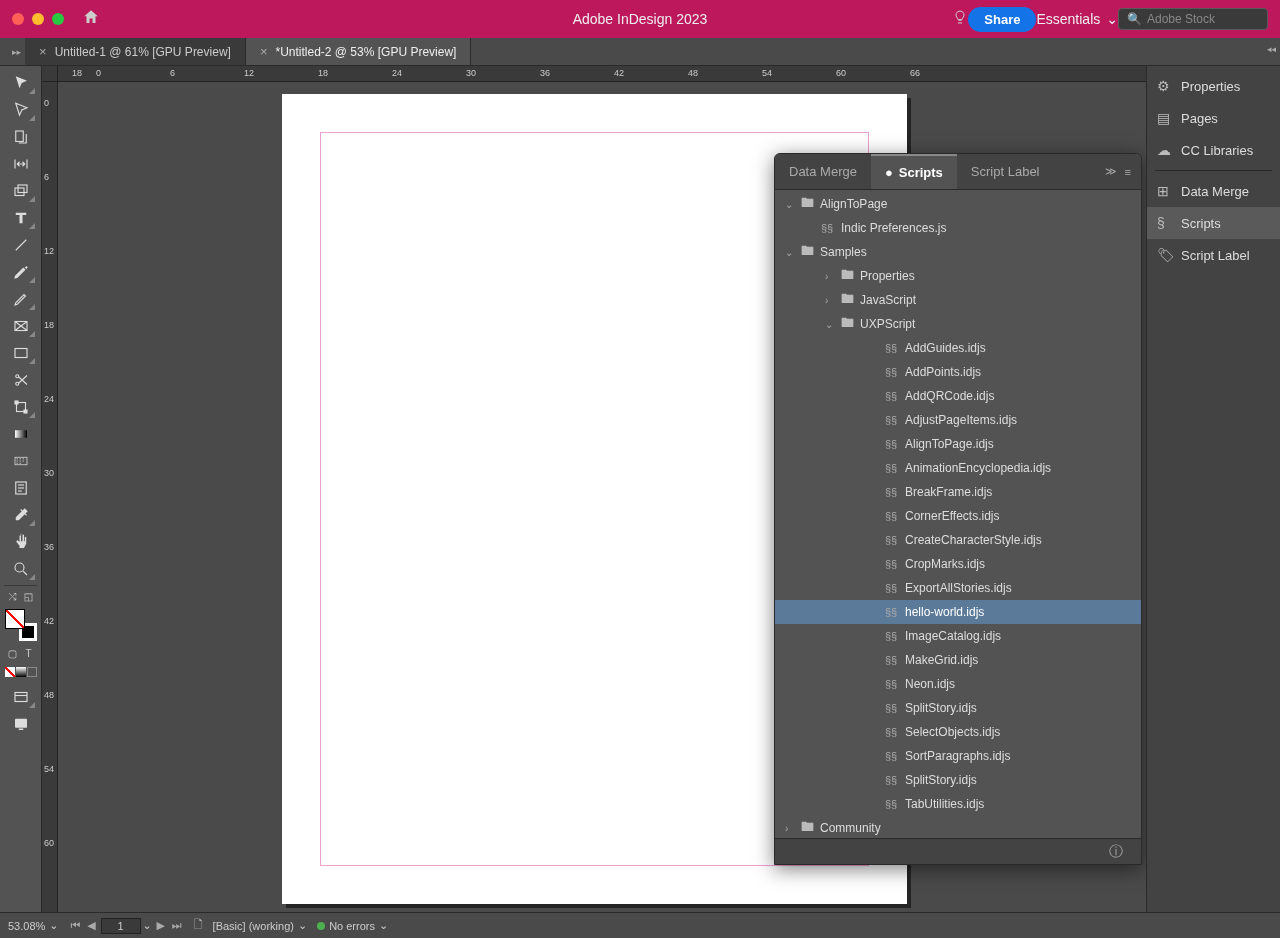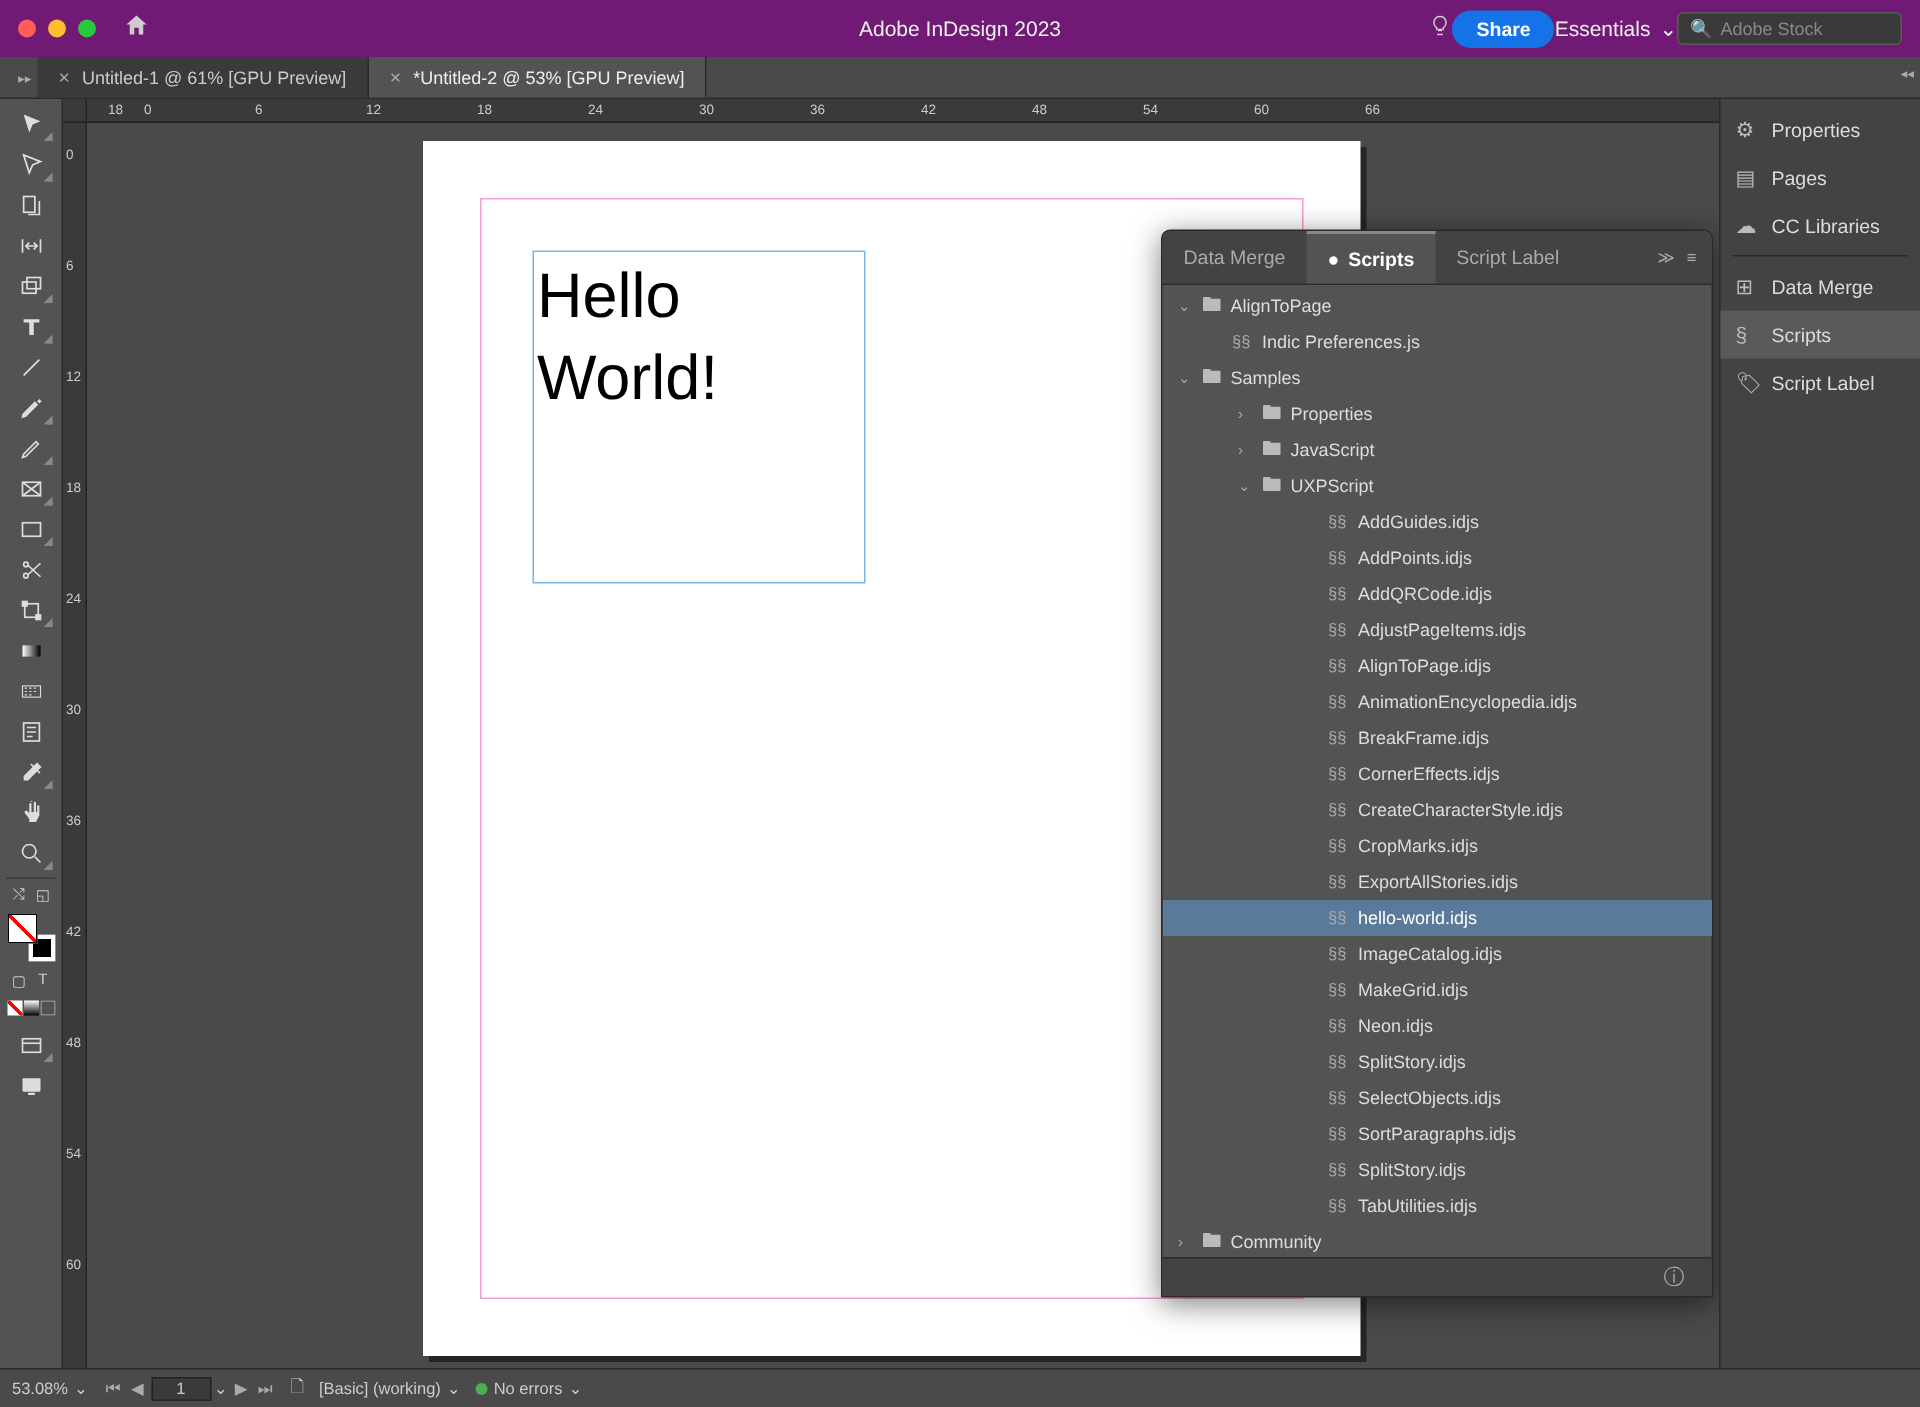--- a/index.html
+++ b/index.html
@@ -1,19 +1,19 @@
 <!DOCTYPE html>
 <html><head>
 <meta charset="utf-8">
 <style>
 * { margin: 0; padding: 0; box-sizing: border-box; font-family: -apple-system, "Segoe UI", sans-serif; }
 body { background: #4a4a4a; width: 1280px; height: 938px; overflow: hidden; color: #ccc; font-size: 12px; }
 
 
-.titlebar { height: 38px; background: #701a75; display: flex; align-items: center; padding: 0 12px; position: relative; }
+.titlebar { height: 38px; background: #be185d; display: flex; align-items: center; padding: 0 12px; position: relative; }
 .traffic-lights { display: flex; gap: 8px; }
 .traffic-light { width: 12px; height: 12px; border-radius: 50%; }
 .tl-red { background: #ff5f57; }
 .tl-yellow { background: #febc2e; }
 .tl-green { background: #28c840; }
 .home-btn { margin-left: 18px; color: #ccc; font-size: 18px; cursor: pointer; }
 .app-title { position: absolute; left: 50%; transform: translateX(-50%); color: #eee; font-size: 14px; }
 .titlebar-right { margin-left: auto; display: flex; align-items: center; }
 .bulb { color: #ccc; font-size: 16px; cursor: pointer; }
 .share-btn { background: #1473e6; color: #fff; padding: 5px 16px; border-radius: 16px; font-size: 13px; font-weight: 600; cursor: pointer; }
@@ -324,23 +324,20 @@
         <span class="tick" style="top: 386px;">30</span>
         <span class="tick" style="top: 460px;">36</span>
         <span class="tick" style="top: 534px;">42</span>
         <span class="tick" style="top: 608px;">48</span>
         <span class="tick" style="top: 682px;">54</span>
         <span class="tick" style="top: 756px;">60</span>
       </div>
     <div class="page-wrap">
       <div class="page">
         <div class="margin-box"></div>
-        <div class="text-frame">
-          <div class="tf-text">Hello World!</div>
-        </div>
       </div>
     </div>
 
     <div class="scripts-panel">
       <div class="panel-tabs">
         <div class="panel-tab">Data Merge</div>
         <div class="panel-tab active">
             <span style="margin-right:6px">●</span>
             <span>Scripts</span>
           </div>

